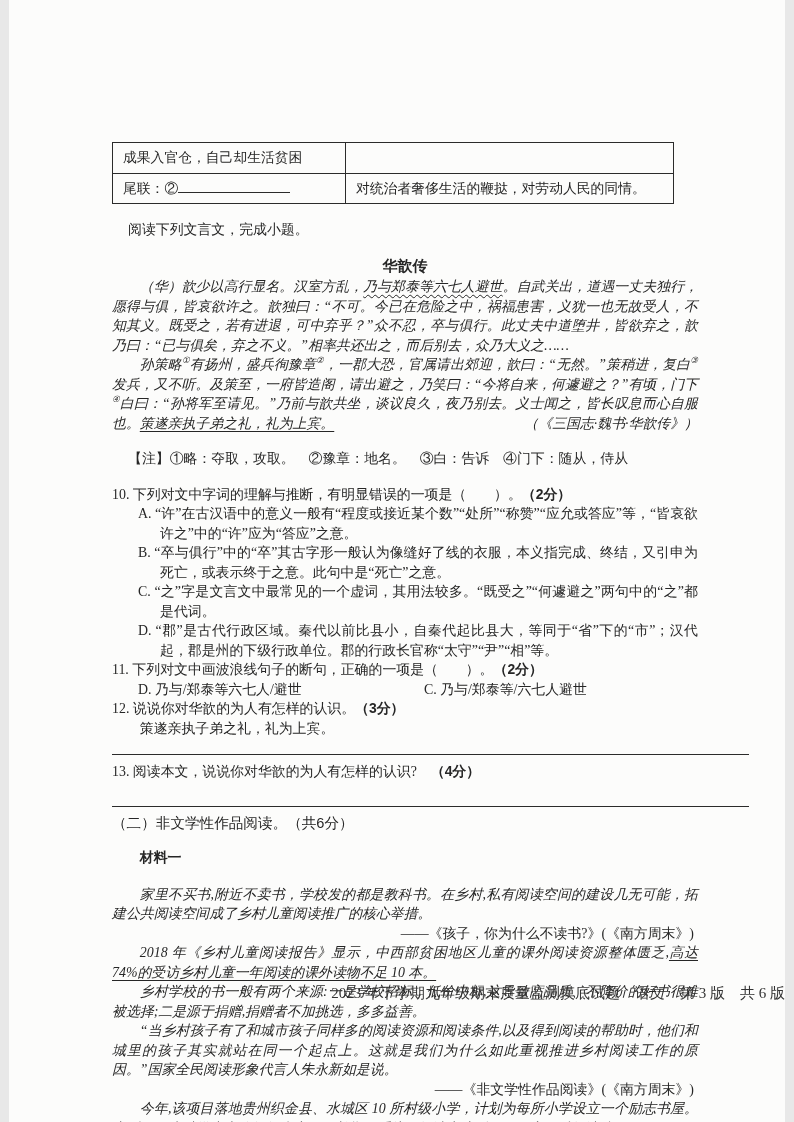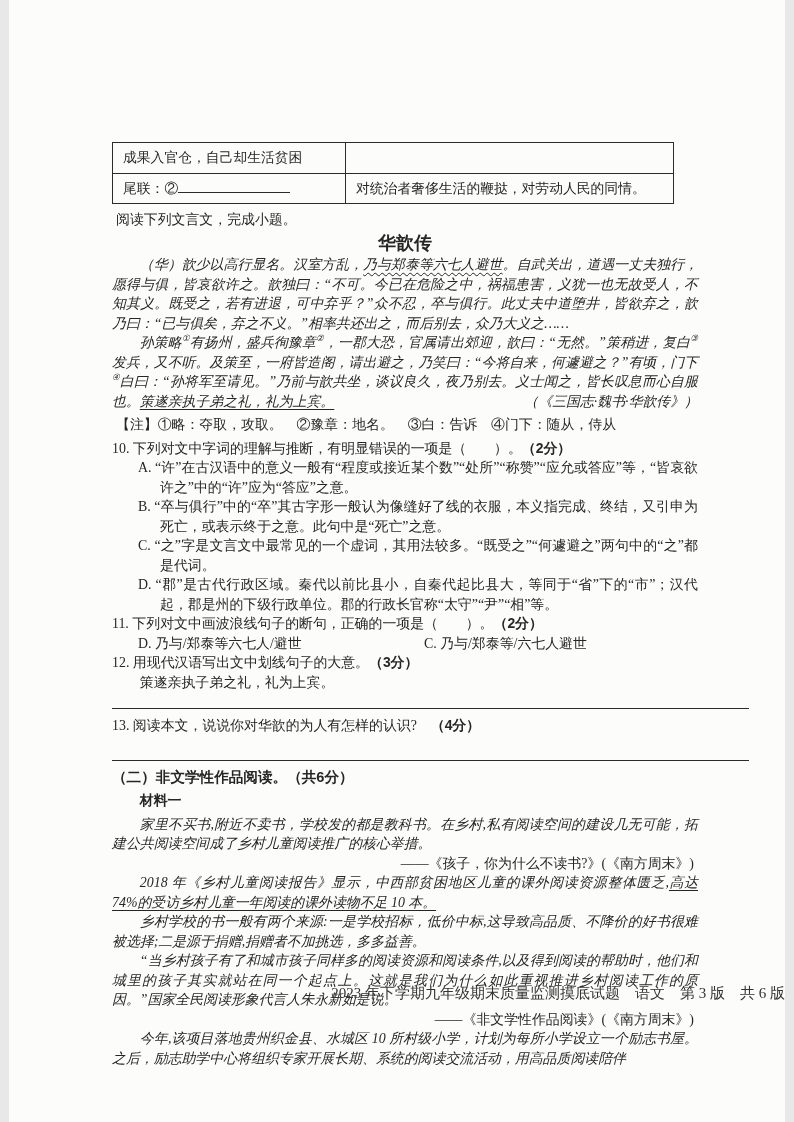--- a/index.html
+++ b/index.html
@@ -7,38 +7,38 @@
     position:relative;width:776px;height:1122px;margin:0 auto;
     background:#fcfcfb;color:#262626;overflow:hidden;
     font-family:"Liberation Serif","DejaVu Serif",serif;
     font-size:13.9px;line-height:19.5px;
   }
   .content{position:absolute;left:103px;top:142px;width:586px;}
   table.htable{border-collapse:collapse;width:562px;margin-bottom:6px;}
   table.htable td{border:1.6px solid #2b2b2b;padding:5px 10px;font-size:13.8px;vertical-align:middle;}
   td.c1{width:212px;}
   .blank{display:inline-block;width:112px;border-bottom:1.2px solid #2b2b2b;height:13px;vertical-align:baseline;}
-  .line{margin:4px;}
-  .ptitle{text-align:center;font-weight:bold;font-size:18px;
+  .line{margin:16px;}
+  .ptitle{text-align:center;font-weight:bold;font-size:15px;
     font-family:"Liberation Sans","DejaVu Sans",sans-serif;margin:2px 0 2px 0;}
   p.para{margin:0;text-indent:2em;text-align:justify;font-style:italic;}
   .wavy{text-decoration:underline;text-decoration-style:wavy;text-underline-offset:3px;text-decoration-thickness:1px;}
   .uline{text-decoration:underline;text-underline-offset:3px;}
   sup.note-ref{font-size:0.62em;vertical-align:super;line-height:0;}
   .src-float{float:right;}
   .qstem{margin:0;}
   .b{font-family:"Liberation Sans","DejaVu Sans",sans-serif;font-weight:bold;text-align:right;}
   .opt{margin:0 0 0 26px;padding-left:22px;text-indent:-22px;text-align:justify;}
   .optrow{margin-left:26px;display:flex;}
   .optcell{width:286px;flex:0 0 auto;}
   .indent2{text-indent:2em;margin:0;}
   .answer-line{border:none;border-top:1.5px solid #2b2b2b;width:637px;margin:16px 0 7px 0;}
   .answer-line.deep{margin-top:24px;}
-  .sec-header{font-family:"Liberation Sans","DejaVu Sans",sans-serif;font-weight:bold;font-size:14.6px;margin:2px 0 0 0;}
-  .mat-label{font-family:Liberation Sans, sans-serif;font-weight:bold;margin-left:2em;}
+  .sec-header{font-family:"Liberation Sans","DejaVu Sans",sans-serif;font-weight:normal;font-size:14.6px;margin:2px 0 0 0;}
+  .mat-label{font-family:Liberation Mono, monospace;font-weight:bold;margin-left:2em;}
   .src-line{text-align:right;padding-right:4px;margin:0;}
   .footer{position:absolute;left:0;top:984px;width:100%;text-align:right;font-size:15px;color:#333;}
 </style>
 </head>
 <body>
 
 <div class="page">
   <div class="content">
 
     <table class="htable">
@@ -69,21 +69,21 @@
     <p class="opt">B. “卒与俱行”中的“卒”其古字形一般认为像缝好了线的衣服，本义指完成、终结，又引申为死亡，或表示终于之意。此句中是“死亡”之意。</p>
     <p class="opt">C. “之”字是文言文中最常见的一个虚词，其用法较多。“既受之”“何遽避之”两句中的“之”都是代词。</p>
     <p class="opt">D. “郡”是古代行政区域。秦代以前比县小，自秦代起比县大，等同于“省”下的“市”；汉代起，郡是州的下级行政单位。郡的行政长官称“太守”“尹”“相”等。</p>
 
     <p class="qstem"><span>11.</span> <span>下列对文中画波浪线句子的断句，正确的一项是（　　）。</span><span class="b">（2分）</span></p>
     <div class="optrow">
       <span class="optcell">D. 乃与/郑泰等六七人/避世</span>
       <span class="optcell">C. 乃与/郑泰等/六七人避世</span>
     </div>
 
-    <p class="qstem"><span>12.</span> <span>用现代汉语写出文中划线句子的大意。</span><span class="b">（3分）</span></p>
+    <p class="qstem"><span>12.</span> <span>说说你对华歆的为人有怎样的认识。</span><span class="b">（3分）</span></p>
     <p class="indent2">策遂亲执子弟之礼，礼为上宾。</p>
 
     <hr class="answer-line">
 
     <p class="qstem"><span>13.</span> <span>阅读本文，说说你对华歆的为人有怎样的认识?</span>　<span class="b">（4分）</span></p>
 
     <hr class="answer-line deep">
 
     <p class="sec-header">（二）非文学性作品阅读。（共6分）</p>
     <p class="mat-label line">材料一</p>

